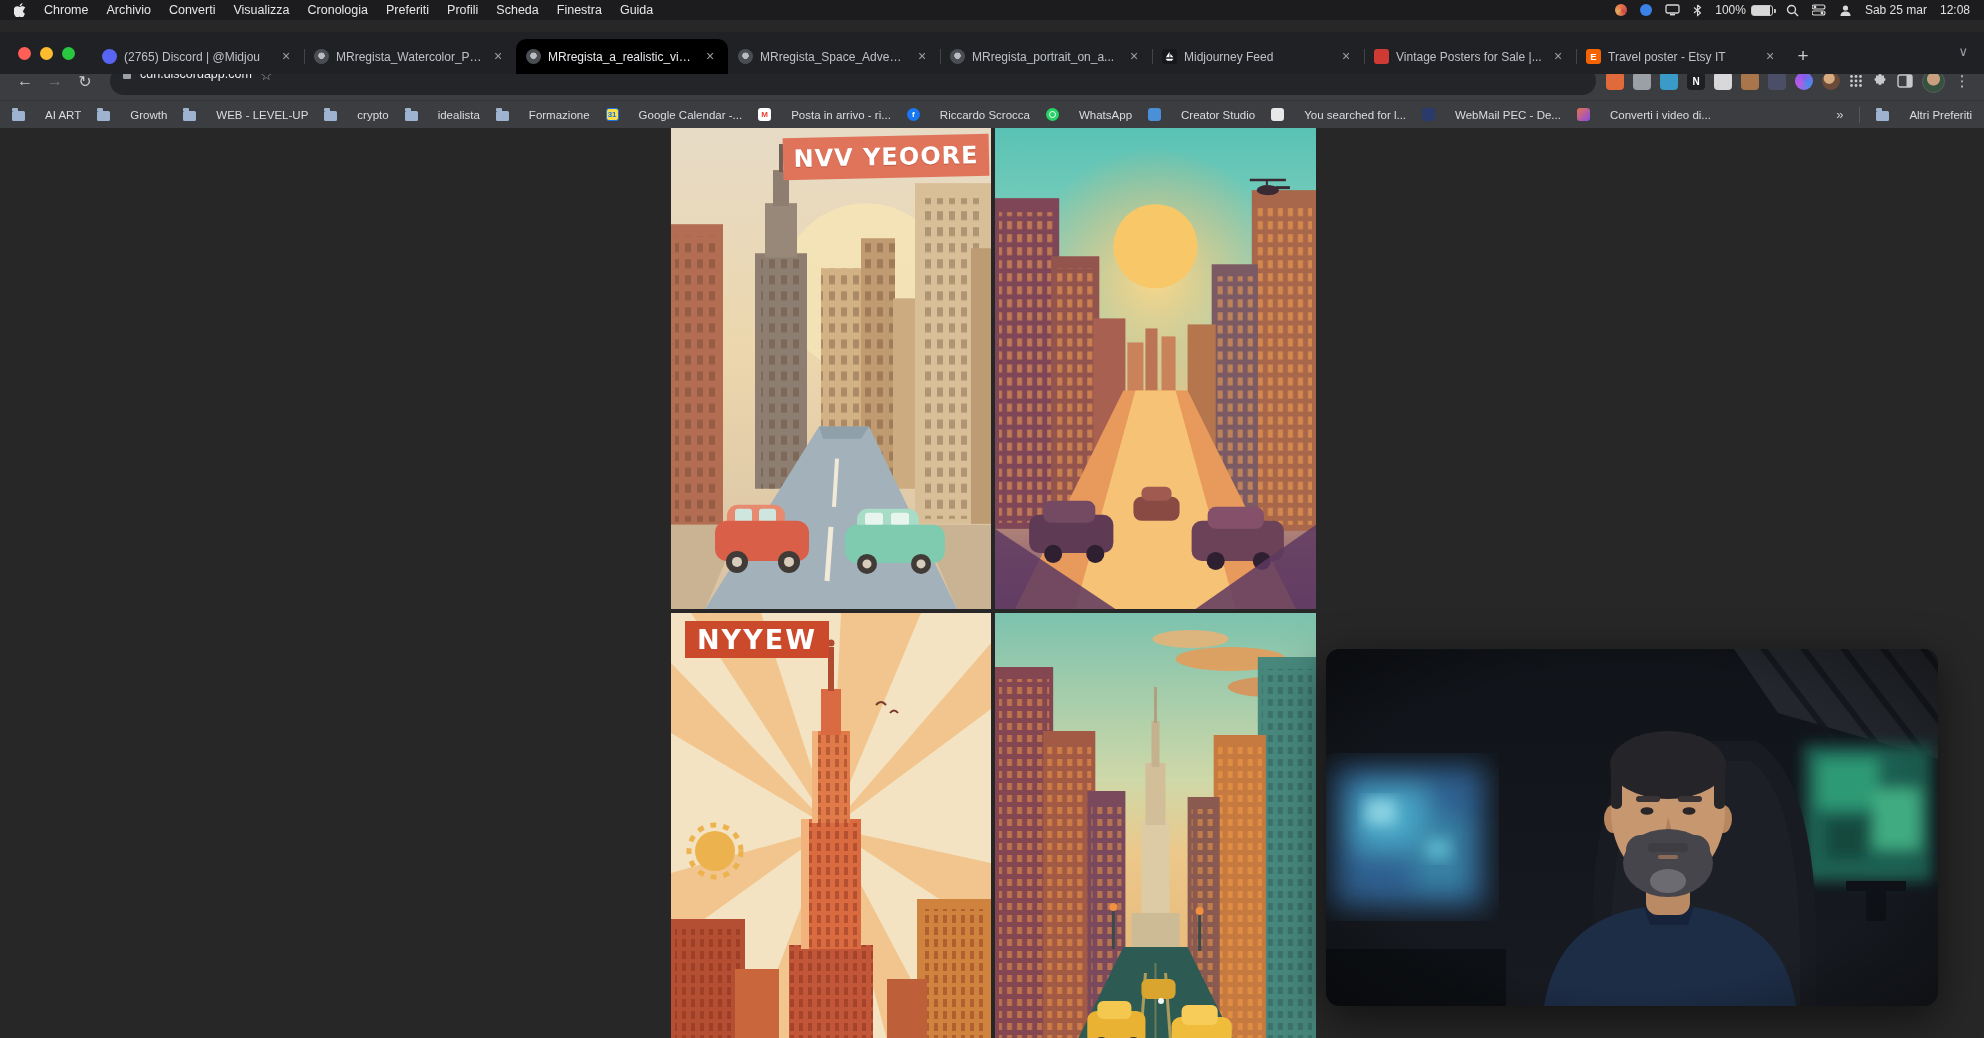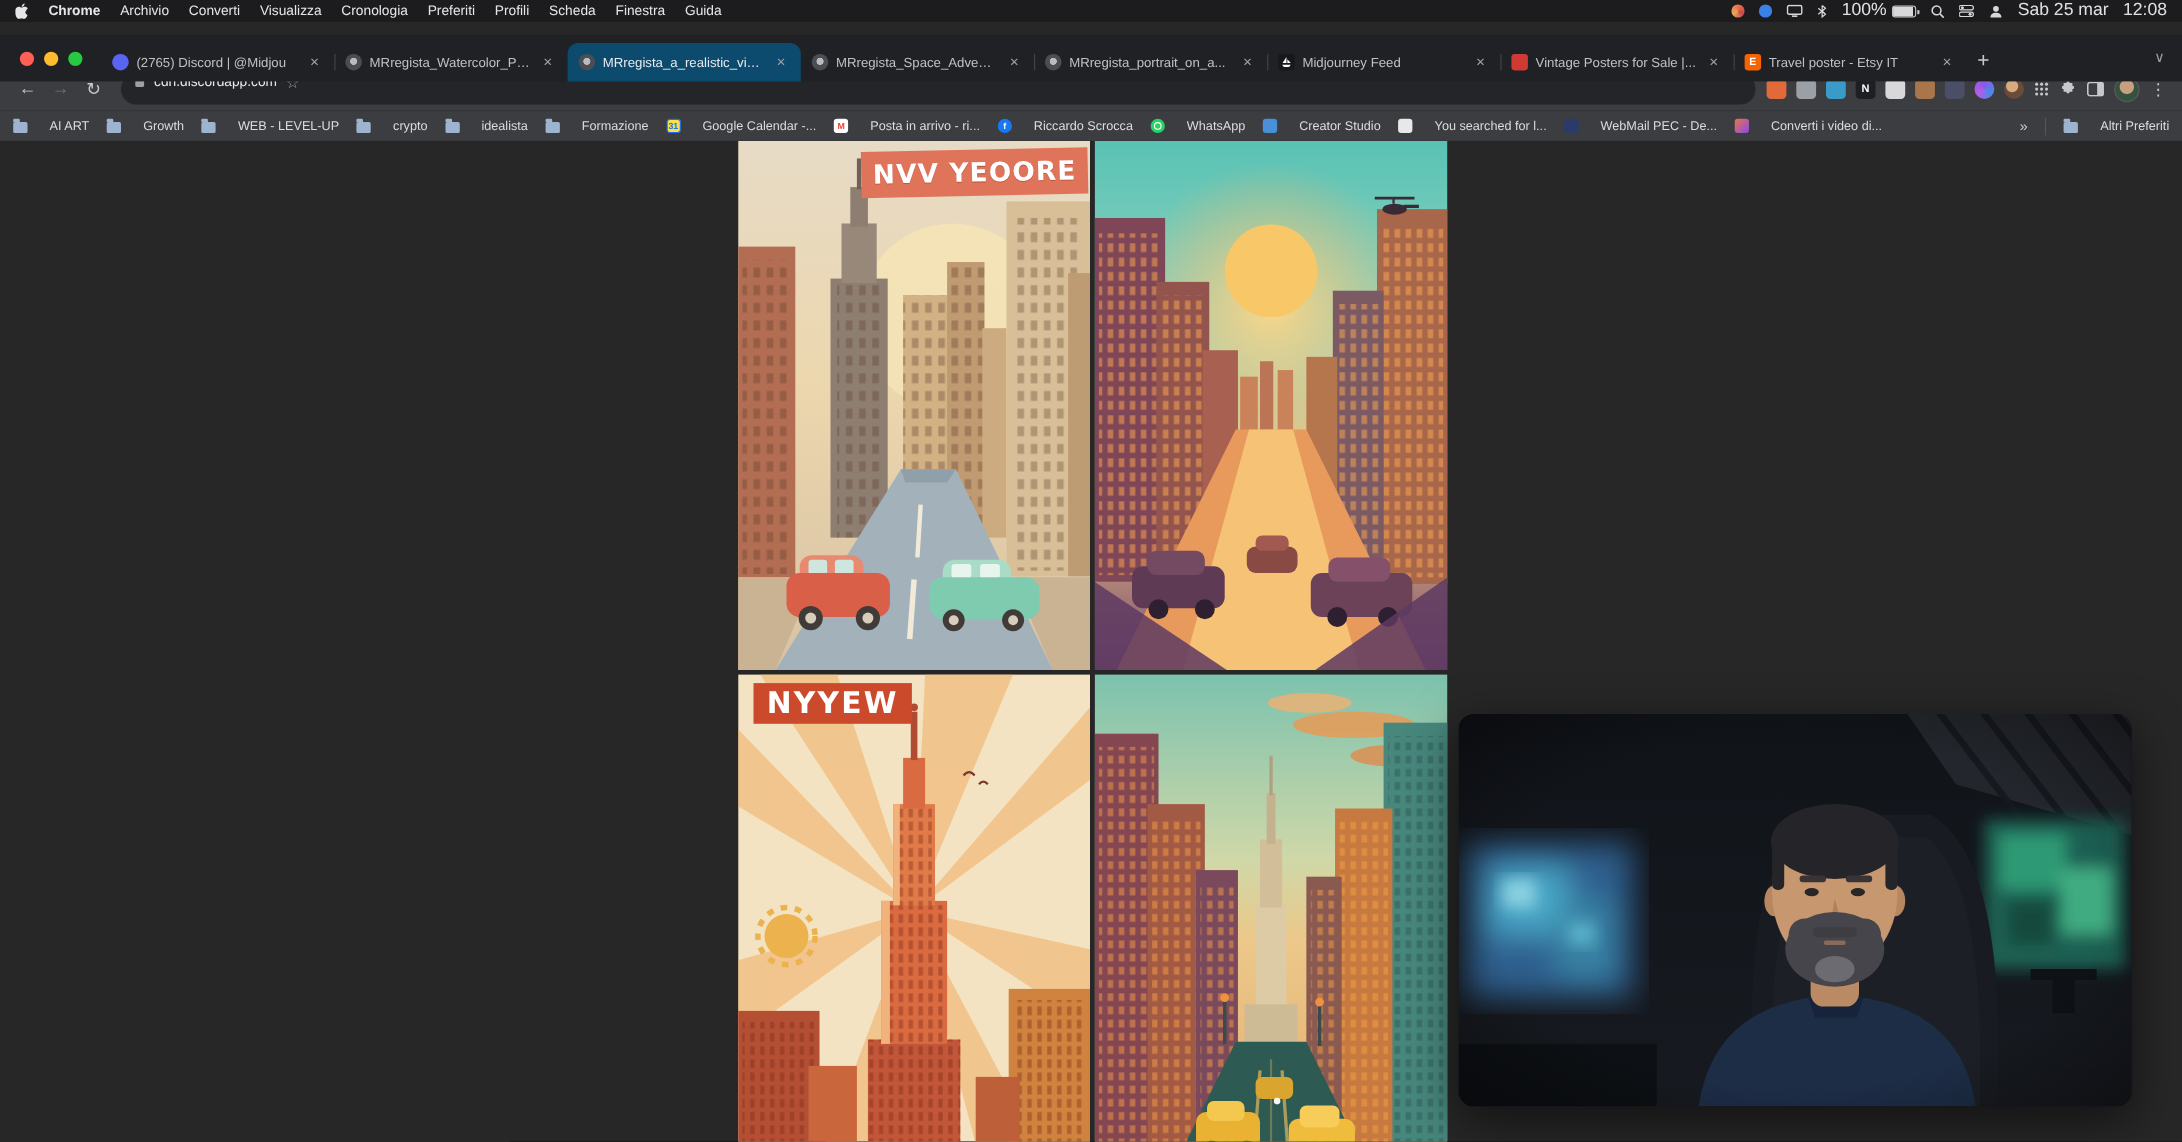--- a/index.html
+++ b/index.html
@@ -3,37 +3,37 @@
 <meta charset="utf-8">
 <style>
   *{margin:0;padding:0;box-sizing:border-box}
   html,body{width:1984px;height:1038px;background:#000}
   body{font-family:"Liberation Sans",sans-serif}
   .screen{position:relative;width:1984px;height:1038px;overflow:hidden;background:#272727}
 
   
   .menubar{position:absolute;top:0;left:0;right:0;height:20px;background:#1c1c1e;display:flex;align-items:center;padding:0 14px;color:#e6e6e6;font-size:12.5px;gap:18px;z-index:30}
   .mitem{white-space:nowrap}
-  .mitem.bold{font-weight:bold}
-  .mright{margin-left:auto;display:flex;align-items:center;gap:13px;font-size:16px;color:#e0e0e0}
+  .mitem.bold{font-weight:normal}
+  .mright{margin-left:auto;display:flex;align-items:center;gap:13px;font-size:12px;color:#e0e0e0}
   .mic{display:inline-flex;align-items:center;justify-content:center}
   .mic1{width:12px;height:12px;border-radius:50%;background:conic-gradient(#e8734a,#c84848,#e8a85a,#e8734a)}
   .mic2{width:12px;height:12px;border-radius:50%;background:#3b82e8}
   .batt{display:flex;align-items:center;gap:5px}
   .battshape{width:22px;height:11px;border:1px solid #c8c8c8;border-radius:3px;position:relative;background:linear-gradient(90deg,#d8d8d8 0 90%,transparent 90%)}
   .battshape::after{content:"";position:absolute;right:-4px;top:3px;width:2px;height:4px;background:#c8c8c8;border-radius:0 1px 1px 0}
 
   
   .tabstrip{position:absolute;top:32px;left:0;right:0;height:42px;background:#202125;z-index:29}
   .traffic{position:absolute;left:18px;top:15px;display:flex;gap:9px}
   .light{width:13px;height:13px;border-radius:50%}
   .red{background:#ff5f57}.yellow{background:#febc2e}.green{background:#28c840}
   .tabs{position:absolute;left:92px;bottom:0;display:flex;align-items:flex-end}
   .tab{width:212px;height:35px;display:flex;align-items:center;gap:7px;padding:0 10px;border-radius:10px 10px 0 0;color:#bdc1c6;font-size:12px;position:relative;cursor:default}
-  .tab.active{background:#0c4a6e;color:#e8eaed}
+  .tab.active{background:#000000;color:#e8eaed}
   .tab:not(.active)+.tab:not(.active)::before{content:"";position:absolute;left:0;top:10px;bottom:10px;width:1px;background:#43444a}
   .tlabel{flex:1;white-space:nowrap;overflow:hidden;text-overflow:ellipsis}
   .tclose{font-size:14px;color:#9aa0a6;width:16px;height:16px;line-height:15px;text-align:center;border-radius:50%;flex:none}
   .fav{width:15px;height:15px;border-radius:50%;flex:none;display:flex;align-items:center;justify-content:center;font-size:9.5px;font-weight:bold;color:#fff}
   .fav-discord{background:#5865f2}
   .fav-globe{background:radial-gradient(circle at 50% 45%,#b8bcc2 0 3px,#4a4d52 3.5px)}
   .fav-mj{background:#17181c;border-radius:3px}
   .fav-red{background:#d03a34;border-radius:3px}
   .fav-etsy{background:#f56400;border-radius:3px}
   .newtab{width:30px;height:32px;margin-bottom:2px;display:flex;align-items:center;justify-content:center;color:#c8cacc;font-size:19px}

